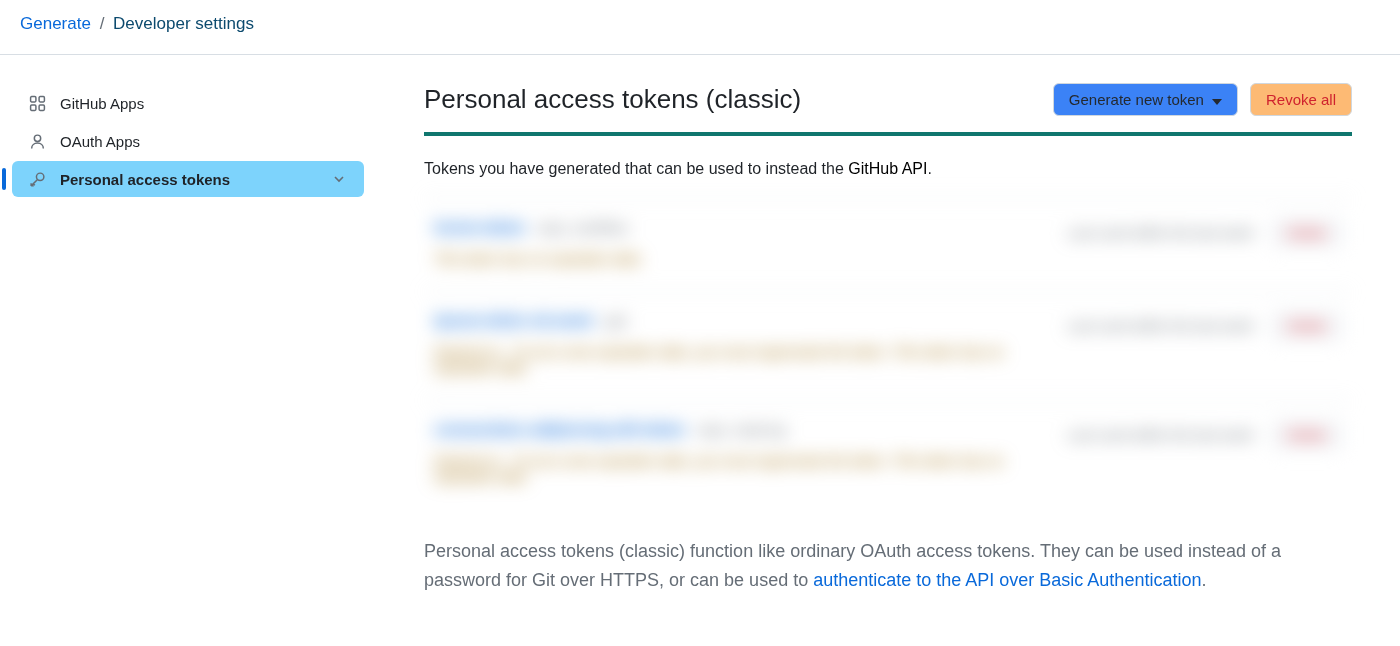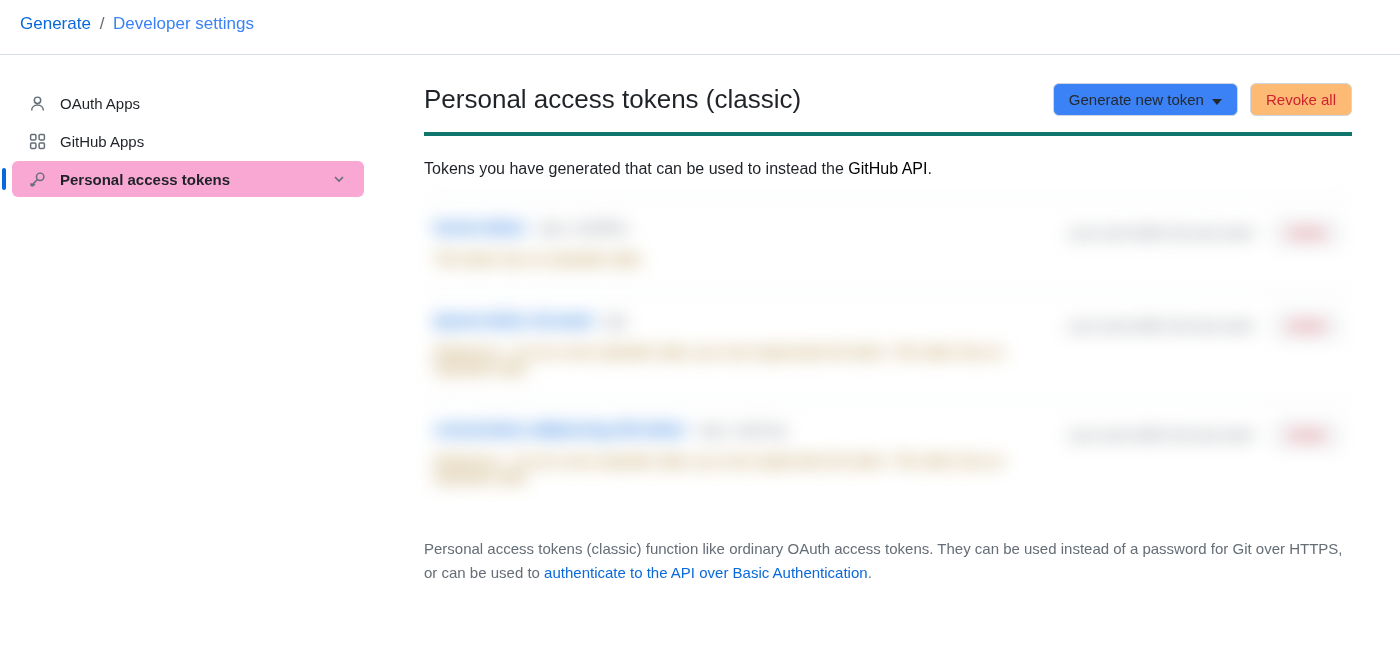--- a/index.html
+++ b/index.html
@@ -20,21 +20,21 @@
       border-bottom: 1px solid #d8dee4;
     }
     .breadcrumb a {
       color: #0969da;
       text-decoration: none;
     }
     .breadcrumb-sep {
       color: #656d76;
       margin: 0 4px;
     }
-    .breadcrumb-current { color: #3b82f6; }
+    .breadcrumb-current { color: #0c4a6e; }
 
     .layout {
       display: flex;
       padding: 0 12px;
       gap: 20px;
     }
     .sidebar {
       width: 352px;
       padding: 28px 0 0 0;
       flex-shrink: 0;
@@ -44,21 +44,21 @@
       align-items: center;
       gap: 14px;
       padding: 9px 16px;
       border-radius: 6px;
       cursor: pointer;
       color: #1f2328;
       margin: 2px 0;
       position: relative;
     }
     .sidebar-item.active {
-      background: #f9a8d4;
+      background: #7dd3fc;
       font-weight: 600;
     }
     .sidebar-item.active::before {
       content: '';
       position: absolute;
       left: -10px;
       top: 7px;
       bottom: 7px;
       width: 4px;
       background: #0969da;
@@ -174,58 +174,58 @@
       color: #cf222e;
       border: 1px solid #d0d7de;
       background: #f6f8fa;
       padding: 5px 14px;
       border-radius: 6px;
       font-size: 14px;
       font-weight: 500;
     }
 
     .footer-text {
-      font-size: 15px;
+      font-size: 18px;
       color: #656d76;
       line-height: 1.6;
     }
     .footer-text a { color: #0969da; text-decoration: none; }
   </style>
 </head>
 <body>
 
 <div class="breadcrumb">
   <a href="#">Generate</a>
   <span class="breadcrumb-sep">/</span>
   <span class="breadcrumb-current">Developer settings</span>
 </div>
 
 <div class="layout">
   <nav class="sidebar">
-
-    <div class="sidebar-item">
-      <span class="sidebar-icon">
-        <svg viewBox="0 0 16 16" width="17" height="17" fill="none" stroke="currentColor" stroke-width="1.4">
-          <circle cx="8" cy="5" r="3"></circle>
-          <path d="M2.5 14.5c0-3 2.5-5 5.5-5s5.5 2 5.5 5"></path>
-        </svg>
-      </span>
-      <span class="label">OAuth Apps</span>
-    </div>
 
     <div class="sidebar-item">
       <span class="sidebar-icon">
         <svg viewBox="0 0 16 16" width="17" height="17" fill="none" stroke="currentColor" stroke-width="1.4">
           <rect x="1.5" y="1.5" width="5" height="5" rx="1"></rect>
           <rect x="9.5" y="1.5" width="5" height="5" rx="1"></rect>
           <rect x="1.5" y="9.5" width="5" height="5" rx="1"></rect>
           <rect x="9.5" y="9.5" width="5" height="5" rx="1"></rect>
         </svg>
       </span>
       <span class="label">GitHub Apps</span>
+    </div>
+
+    <div class="sidebar-item">
+      <span class="sidebar-icon">
+        <svg viewBox="0 0 16 16" width="17" height="17" fill="none" stroke="currentColor" stroke-width="1.4">
+          <circle cx="8" cy="5" r="3"></circle>
+          <path d="M2.5 14.5c0-3 2.5-5 5.5-5s5.5 2 5.5 5"></path>
+        </svg>
+      </span>
+      <span class="label">OAuth Apps</span>
     </div>
 
     <div class="sidebar-item active">
       <span class="sidebar-icon">
         <svg viewBox="0 0 16 16" width="17" height="17" fill="none" stroke="currentColor" stroke-width="1.4">
           <circle cx="10.5" cy="5.5" r="3.5"></circle>
           <path d="M7.8 8.2 L2 14 m0 0 v-2.5 m0 2.5 h2.5 M4 12 l1.5 1.5"></path>
         </svg>
       </span>
       <span class="label">Personal access tokens</span>

